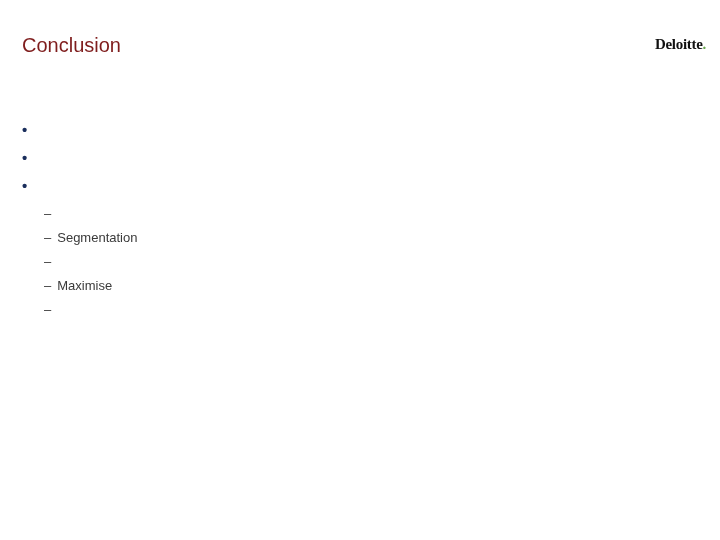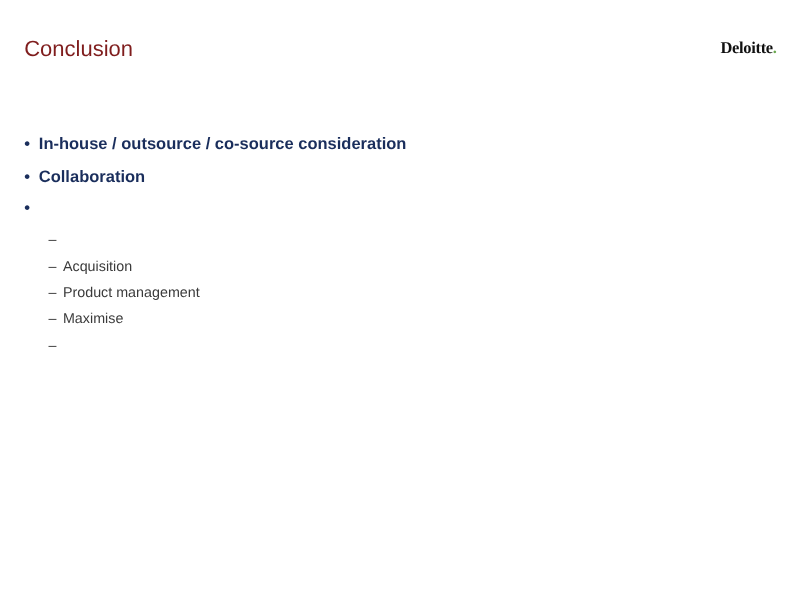--- a/index.html
+++ b/index.html
@@ -82,43 +82,40 @@
 <div class="logo">
   <span>Deloitte</span><span class="dot">.</span>
 </div>
 
 <div class="slide-title">Conclusion</div>
 
 <div class="content">
 
   <div class="bullet-item">
     <span class="bullet-dot">•</span>
-    <span>In-house / outsource / co-source consideration</span>
   </div>
 
   <div class="bullet-item">
     <span class="bullet-dot">•</span>
-    <span>Collaboration</span>
   </div>
 
   <div class="bullet-item">
     <span class="bullet-dot">•</span>
   </div>
 
   <div class="sub-list">
     <div class="sub-item">
       <span class="sub-dash">–</span>
     </div>
     <div class="sub-item">
       <span class="sub-dash">–</span>
-      <span>Acquisition</span>
+      <span>Segmentation</span>
     </div>
     <div class="sub-item">
       <span class="sub-dash">–</span>
-      <span>Product management</span>
     </div>
     <div class="sub-item">
       <span class="sub-dash">–</span>
       <span>Maximise</span>
     </div>
     <div class="sub-item">
       <span class="sub-dash">–</span>
     </div>
   </div>
 

